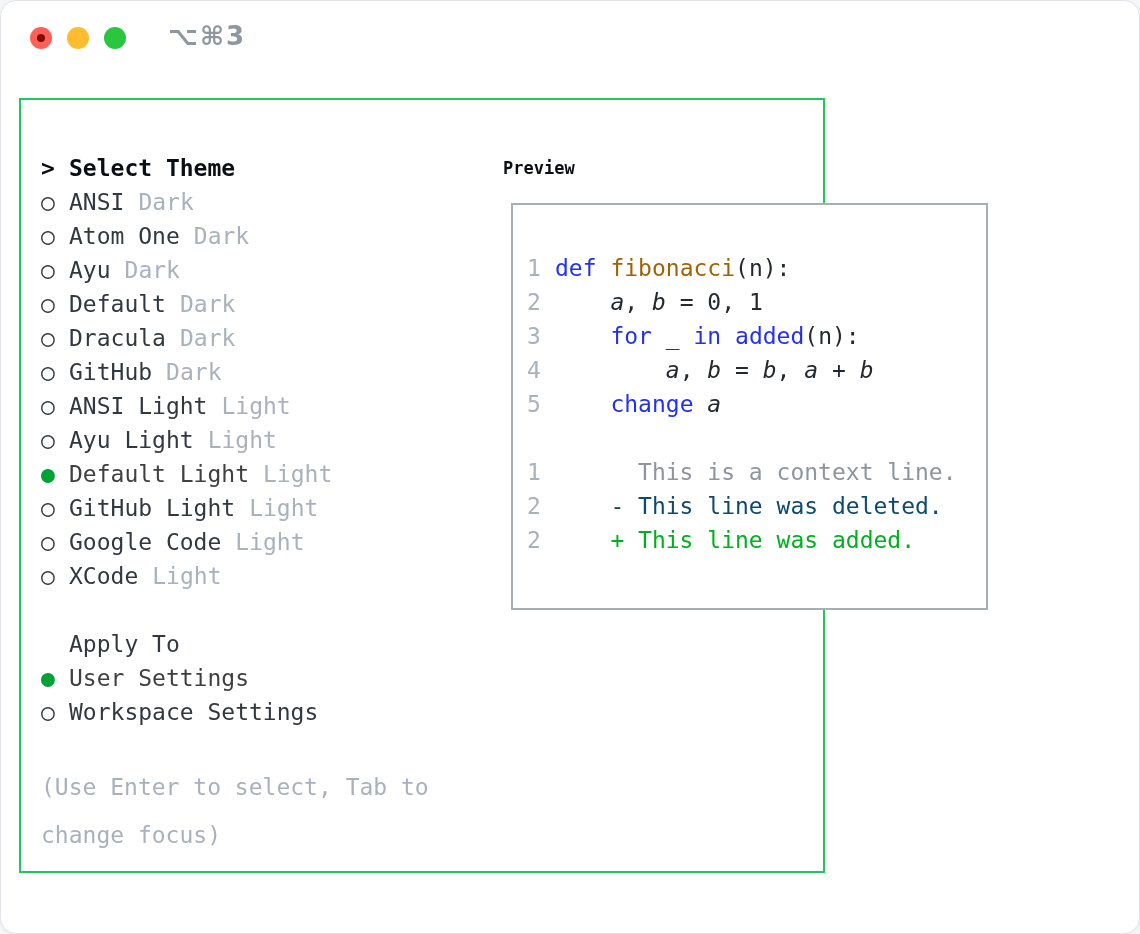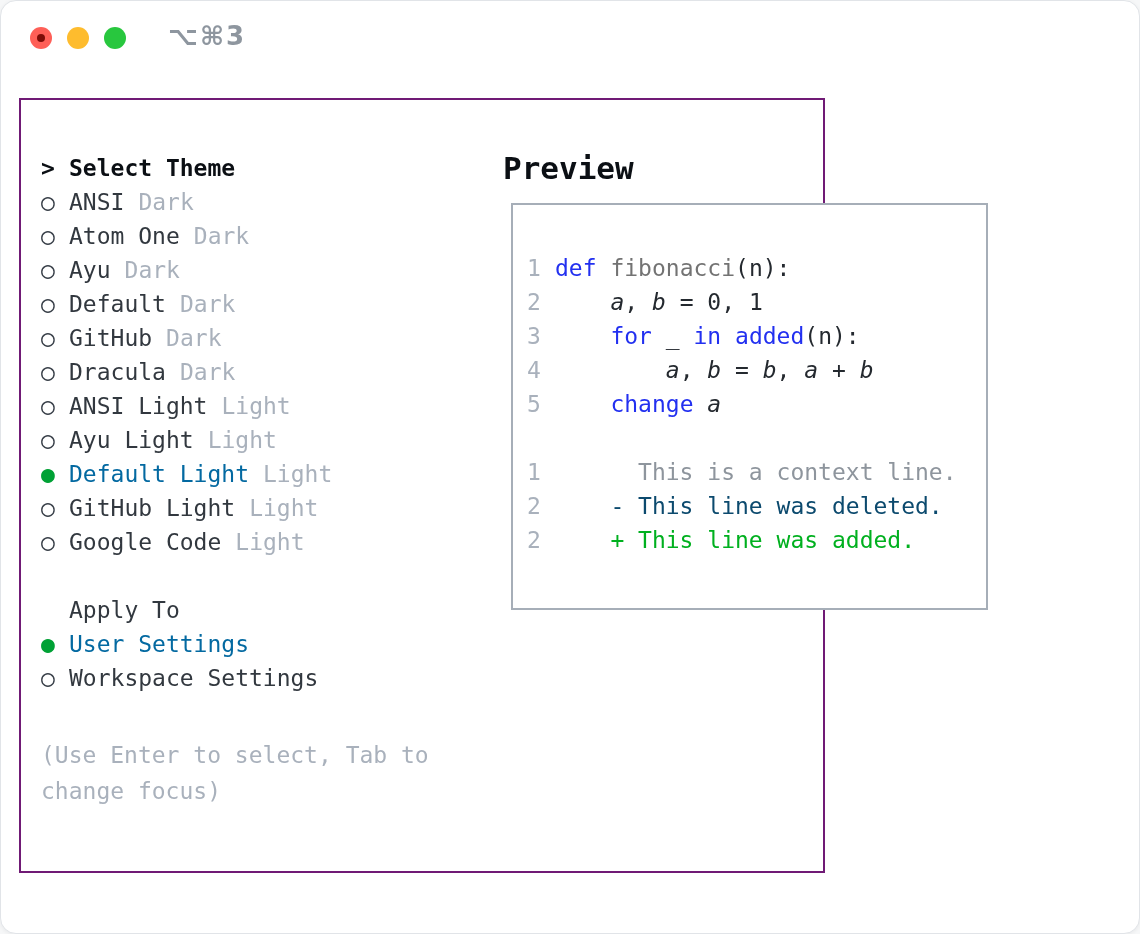--- a/index.html
+++ b/index.html
@@ -17,48 +17,48 @@
   .light-yellow{left:66px;background:#febc2e;}
   .light-green{left:103px;background:#28c73e;}
   .window-title{
     position:absolute;left:167px;top:20px;
     font-family:"DejaVu Sans",sans-serif;font-size:26px;font-weight:700;
     color:#8e969f;letter-spacing:2px;
   }
   
   .panel{
     position:absolute;left:18px;top:97px;width:806px;height:775px;
-    box-sizing:border-box;border:2px solid #701a75;border-radius:0;background:#fff;
+    box-sizing:border-box;border:2px solid #22c55e;border-radius:0;background:#fff;
   }
   
   .sidebar{position:absolute;left:20px;top:51px;width:450px;font-size:23px;color:#32383f;}
   .row{height:34px;line-height:34px;white-space:pre;}
   .cell2{display:inline-block;width:28px;}
   .hdr{font-weight:bold;color:#0b0f14;}
   .bullet-off{color:#3a414a;}
   .bullet-on{color:#00a135;}
-  .sel{color:#0369a1;}
+  .sel{color:#404040;}
   .suffix{color:#a9b1bc;margin-left:14px;}
   .indent2{margin-left:28px;}
   .blank-row{height:34px;}
-  .help{width:430px;line-height:36px;color:#a9b1bc;white-space:normal;word-break:normal;margin-top:8px;}
+  .help{width:430px;line-height:48px;color:#a9b1bc;white-space:normal;word-break:normal;}
   
   .preview-title{
     position:absolute;left:482px;top:51px;height:34px;line-height:34px;
-    font-size:31px;font-weight:bold;color:#0b0f14;white-space:pre;
+    font-size:17px;font-weight:bold;color:#0b0f14;white-space:pre;
   }
   .preview-box{
     position:absolute;left:490px;top:103px;width:477px;height:407px;
     box-sizing:border-box;border:2px solid #a6aeb8;background:#fff;
     padding:46px 8px 0 14px;overflow:hidden;
   }
   .code-line{height:34px;line-height:34px;font-size:23px;white-space:pre;}
   .ln{display:inline-block;width:28px;color:#a9b1bc;}
   .kw{color:#2230f0;margin-top:25px;}
-  .fn{color:#737373;}
+  .fn{color:#a16207;}
   .pl{color:#24292f;}
   .it{color:#24292f;font-style:italic;}
   .ctx{color:#8e959d;}
   .del{color:#0c4a6e;text-align:center;}
   .add{color:#00b01f;}
 </style>
 </head>
 <body>
 
 <div class="window">
@@ -73,27 +73,28 @@
   <div class="panel">
 
     <div class="sidebar">
       <div class="row hdr"><span class="cell2">&gt;</span><span>Select Theme</span></div>
 
       <div id="theme-list">
           <div class="row"><span class="cell2 bullet-off">○</span><span>ANSI</span><span class="suffix">Dark</span></div>
           <div class="row"><span class="cell2 bullet-off">○</span><span>Atom One</span><span class="suffix">Dark</span></div>
           <div class="row"><span class="cell2 bullet-off">○</span><span>Ayu</span><span class="suffix">Dark</span></div>
           <div class="row"><span class="cell2 bullet-off">○</span><span>Default</span><span class="suffix">Dark</span></div>
+          <div class="row"><span class="cell2 bullet-off">○</span><span>Dracula</span><span class="suffix">Dark</span></div>
           <div class="row"><span class="cell2 bullet-off">○</span><span>GitHub</span><span class="suffix">Dark</span></div>
-          <div class="row"><span class="cell2 bullet-off">○</span><span>Dracula</span><span class="suffix">Dark</span></div>
           <div class="row"><span class="cell2 bullet-off">○</span><span>ANSI Light</span><span class="suffix">Light</span></div>
           <div class="row"><span class="cell2 bullet-off">○</span><span>Ayu Light</span><span class="suffix">Light</span></div>
           <div class="row"><span class="cell2 bullet-on">●</span><span class="sel">Default Light</span><span class="suffix">Light</span></div>
           <div class="row"><span class="cell2 bullet-off">○</span><span>GitHub Light</span><span class="suffix">Light</span></div>
           <div class="row"><span class="cell2 bullet-off">○</span><span>Google Code</span><span class="suffix">Light</span></div>
+          <div class="row"><span class="cell2 bullet-off">○</span><span>XCode</span><span class="suffix">Light</span></div>
         </div>
 
       <div class="blank-row"></div>
       <div class="row"><span class="indent2">Apply To</span></div>
 
       <div id="apply-list">
           <div class="row"><span class="cell2 bullet-on">●</span><span class="sel">User Settings</span></div>
           <div class="row"><span class="cell2 bullet-off">○</span><span>Workspace Settings</span></div>
         </div>
 

